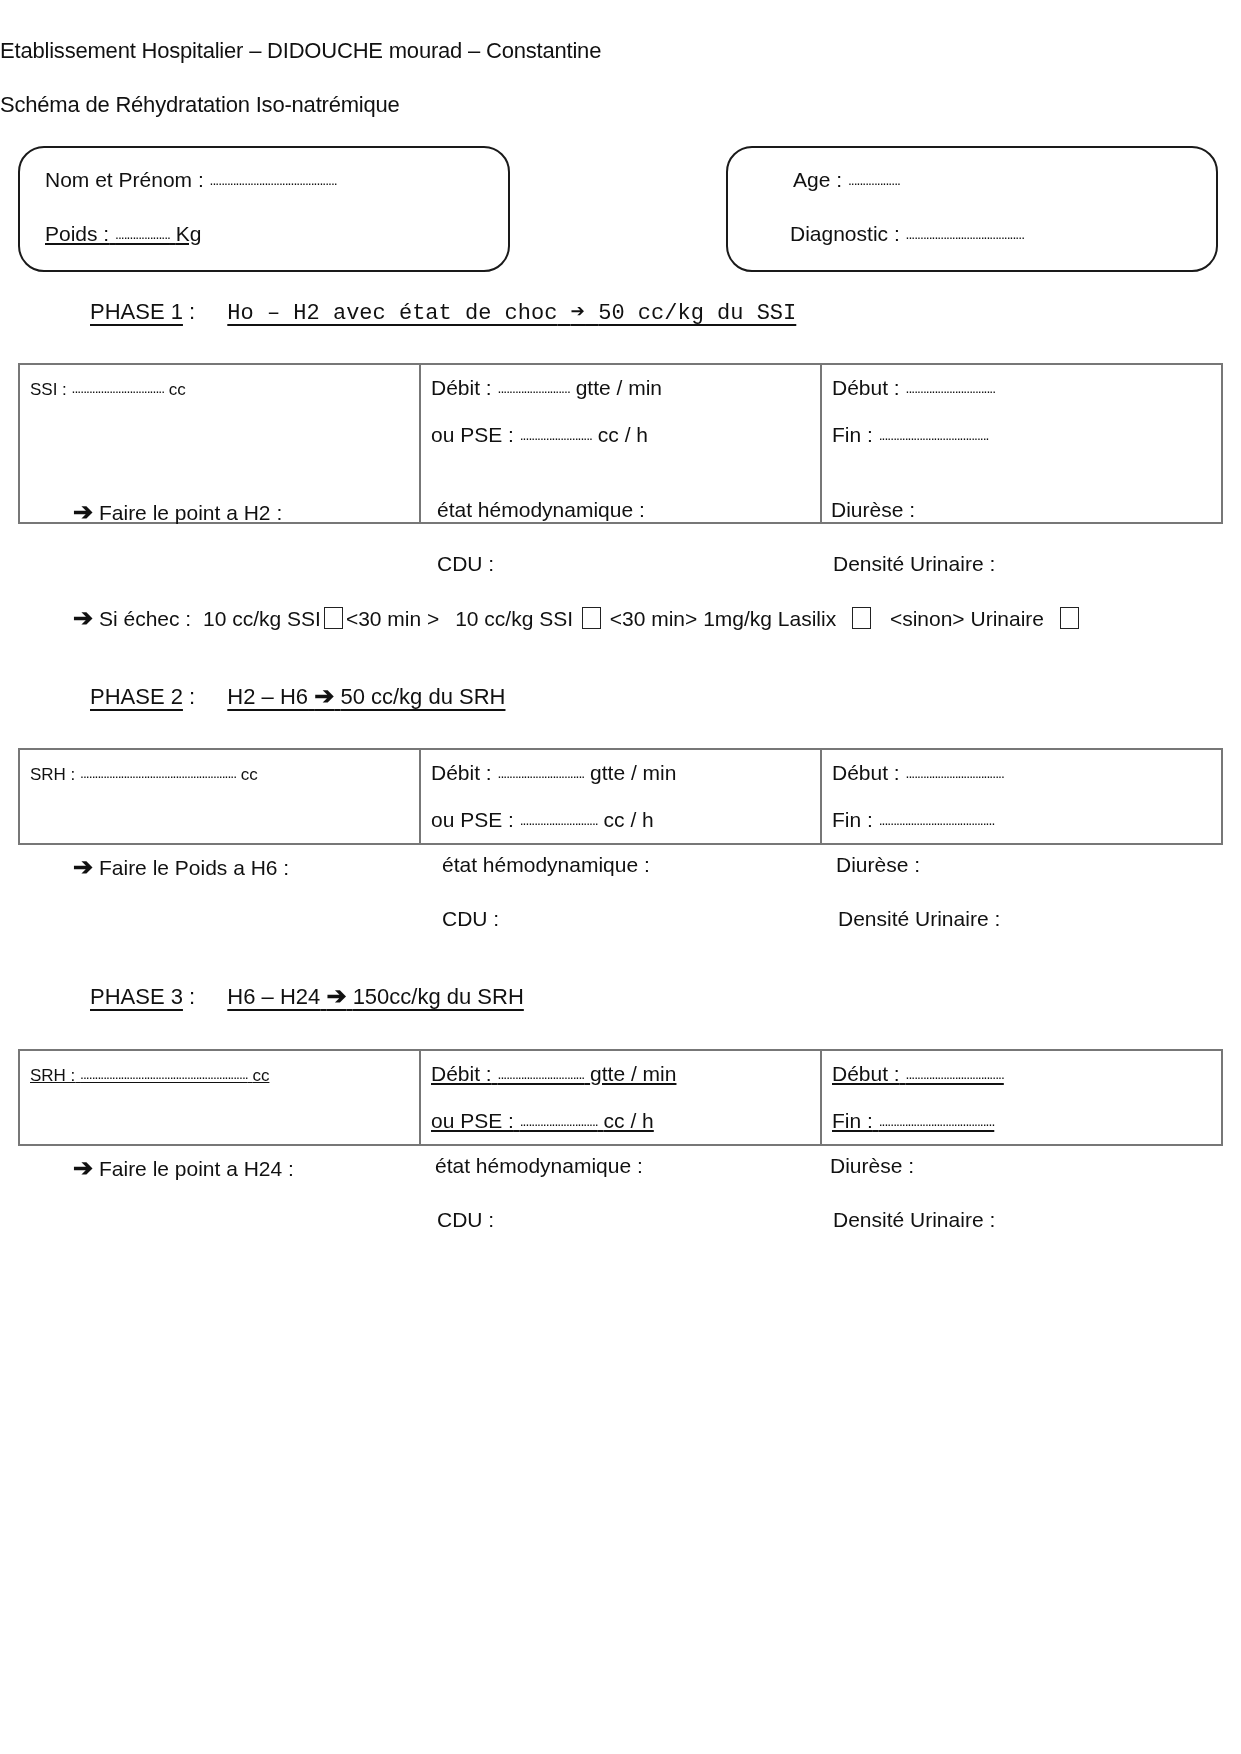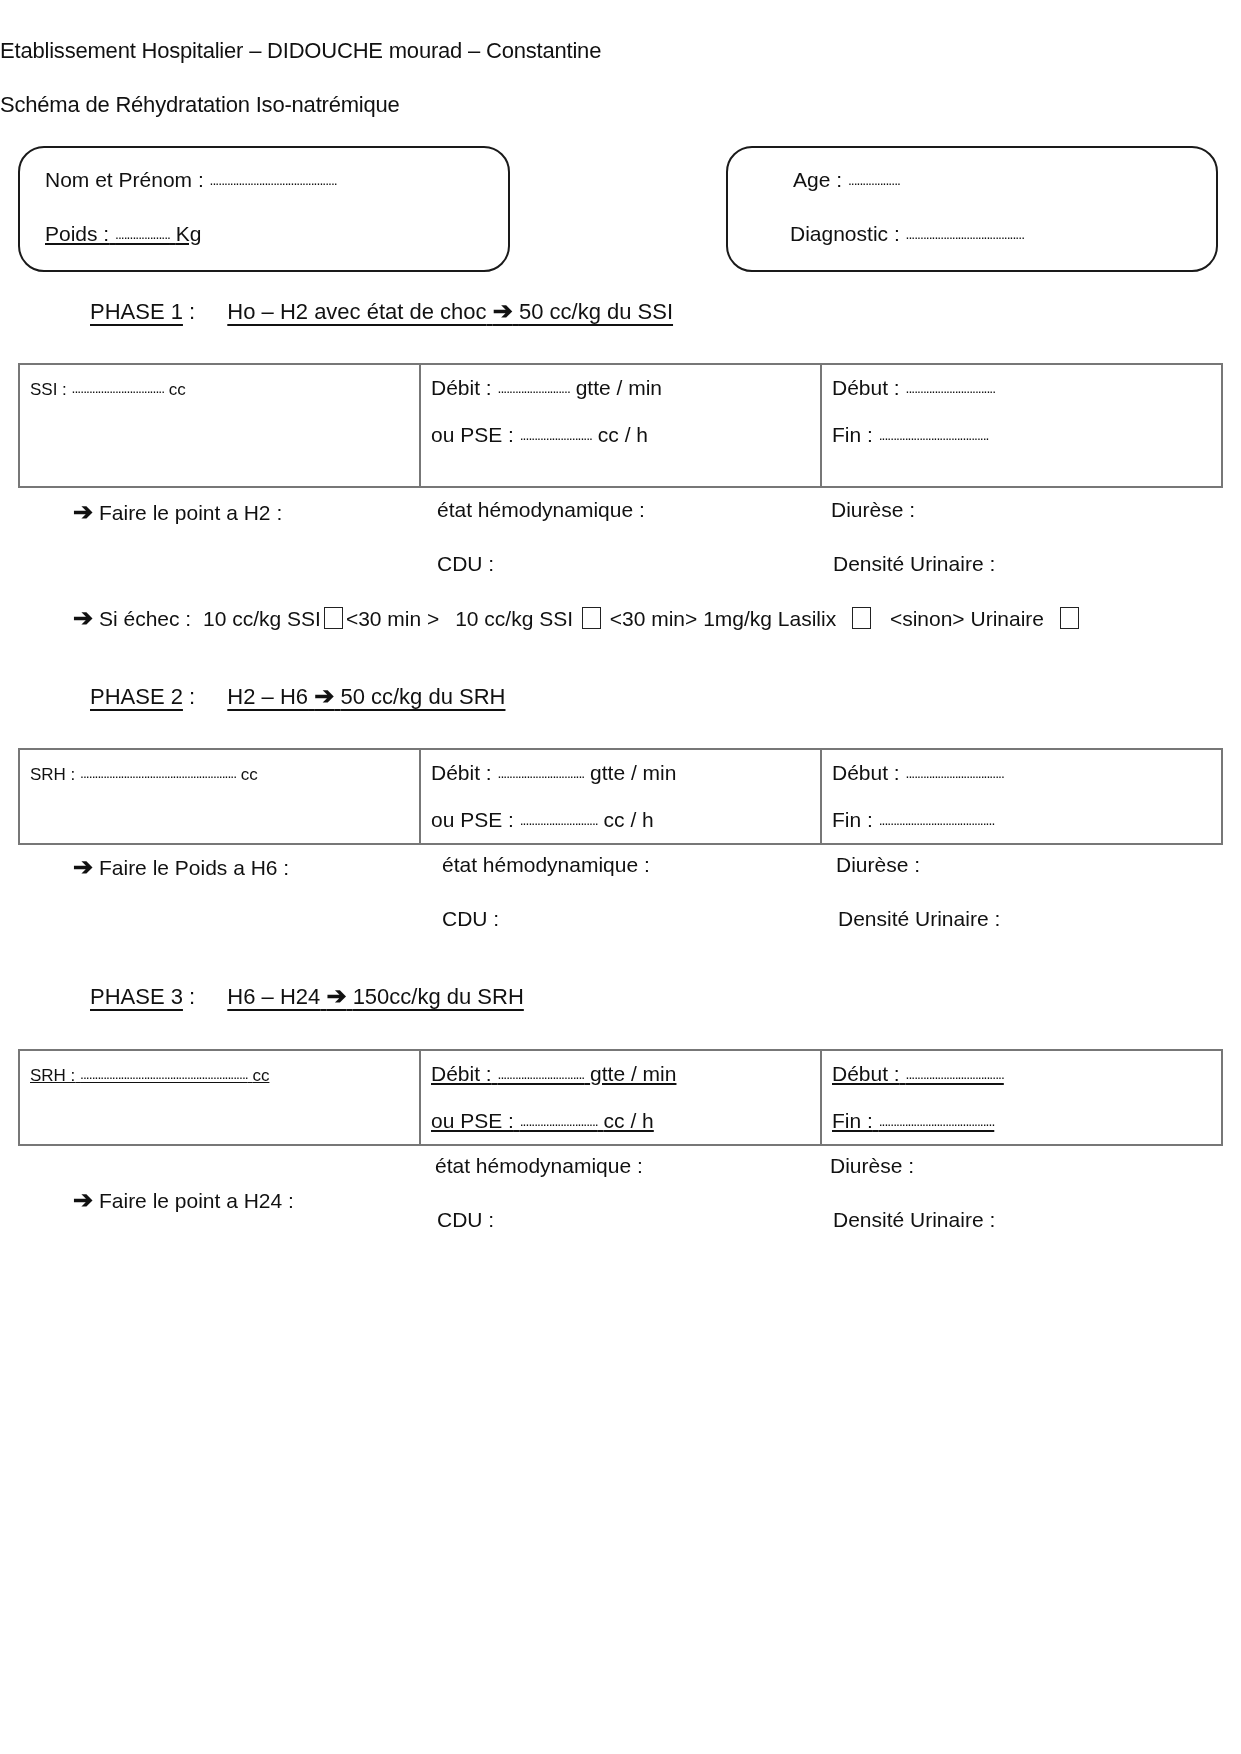--- a/index.html
+++ b/index.html
@@ -53,24 +53,24 @@
   <span class="dots">..................</span>
 </div>
 <div class="abs fld" style="left:790px; top:222px;">
   <span>Diagnostic :</span>
   <span class="dots">.........................................</span>
 </div>
 
 <div class="abs phase" style="left:90px; top:297px;">
   <span class="u">PHASE 1</span>
   <span>:</span>
-  <span class="u" style="margin-left:26px;"><span>Ho – H2 avec état de choc</span> <span class="arrow">➔</span> <span>50 cc/kg  du  SSI</span></span>
+  <span class="u" style="margin-left:26px;font-family:Liberation Mono, monospace;"><span>Ho – H2 avec état de choc</span> <span class="arrow">➔</span> <span>50 cc/kg  du  SSI</span></span>
 </div>
 
-<table class="grid" style="top:363px; height:125px;">
+<table class="grid" style="top:363px; height:161px;">
   <tbody>
       <tr>
     <td>
       <div class="line small"><span>SSI :</span> <span class="dots">................................</span> <span>cc</span></div>
     </td>
     <td>
       <div class="line"><span>Débit :</span> <span class="dots">.........................</span> <span>gtte / min</span></div>
       <div class="line"><span>ou PSE :</span> <span class="dots">.........................</span> <span>cc / h</span></div>
     </td>
     <td>
@@ -154,20 +154,20 @@
       <div class="line" style="height:36px;"><span>ou PSE :</span> <span class="dots">...........................</span> <span>cc / h</span></div>
     </td>
     <td>
       <div class="line"><span>Début :</span> <span class="dots">..................................</span></div>
       <div class="line" style="height:36px;"><span>Fin :</span> <span class="dots">........................................</span></div>
     </td>
   </tr>
 </tbody>
   </table>
 
-<div class="abs fu" style="left:73px; top:1154px;margin-top:32px;">
+<div class="abs fu" style="left:73px; top:1154px;">
   <span class="arrow">➔</span>
   <span>Faire le point a H24 :</span>
 </div>
 <div class="abs fu" style="left:435px; top:1154px;">état hémodynamique :</div>
 <div class="abs fu" style="left:830px; top:1154px;">Diurèse :</div>
 <div class="abs fu" style="left:437px; top:1208px;">CDU :</div>
 <div class="abs fu" style="left:833px; top:1208px;">Densité Urinaire :</div>
 
 </body></html>

